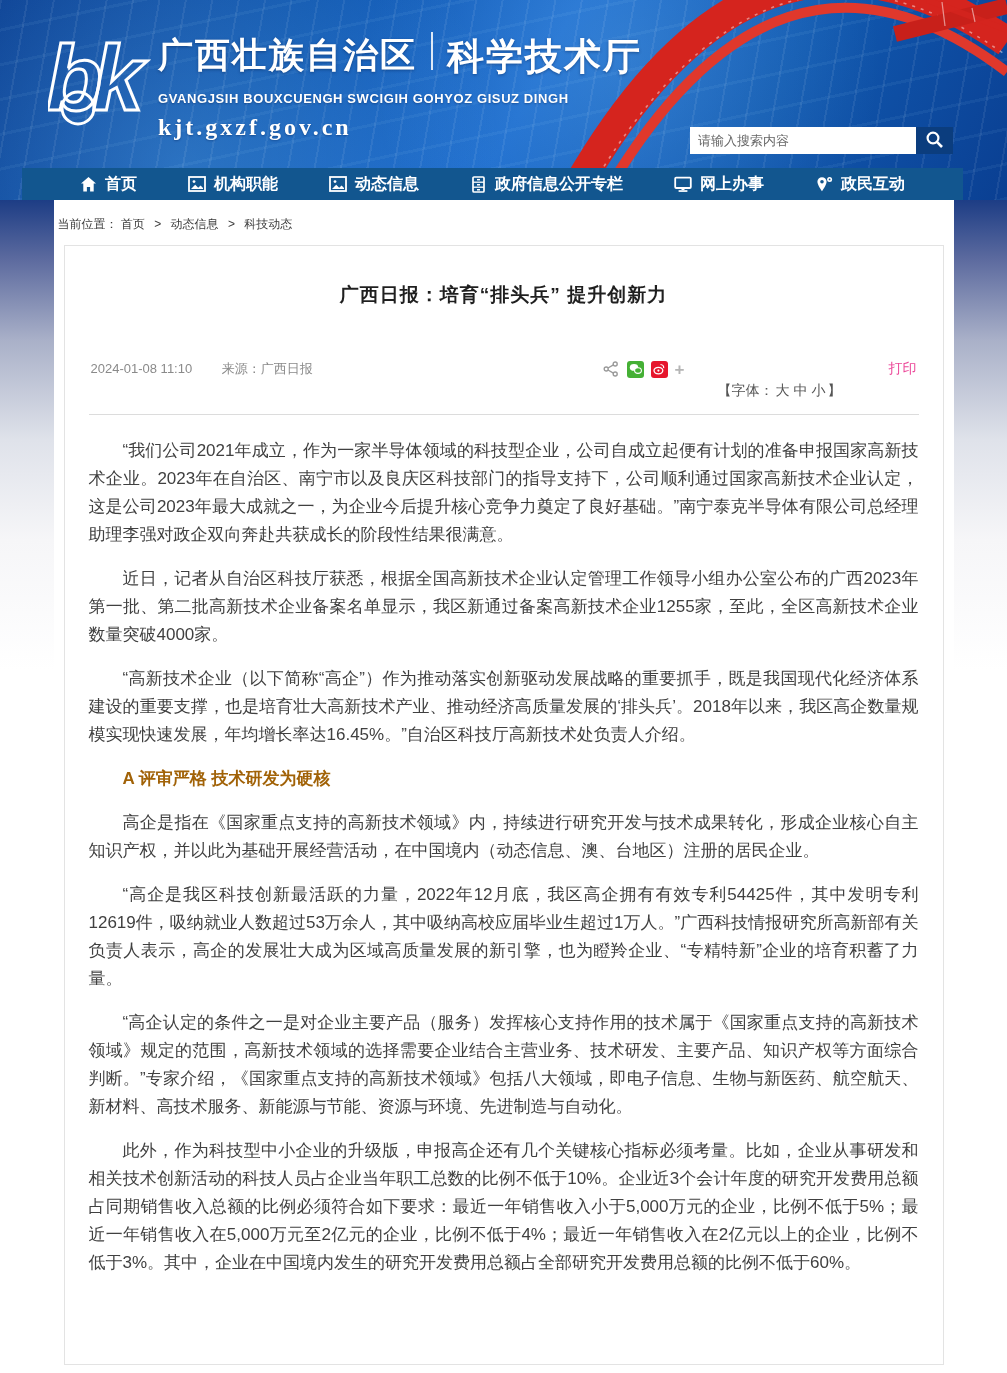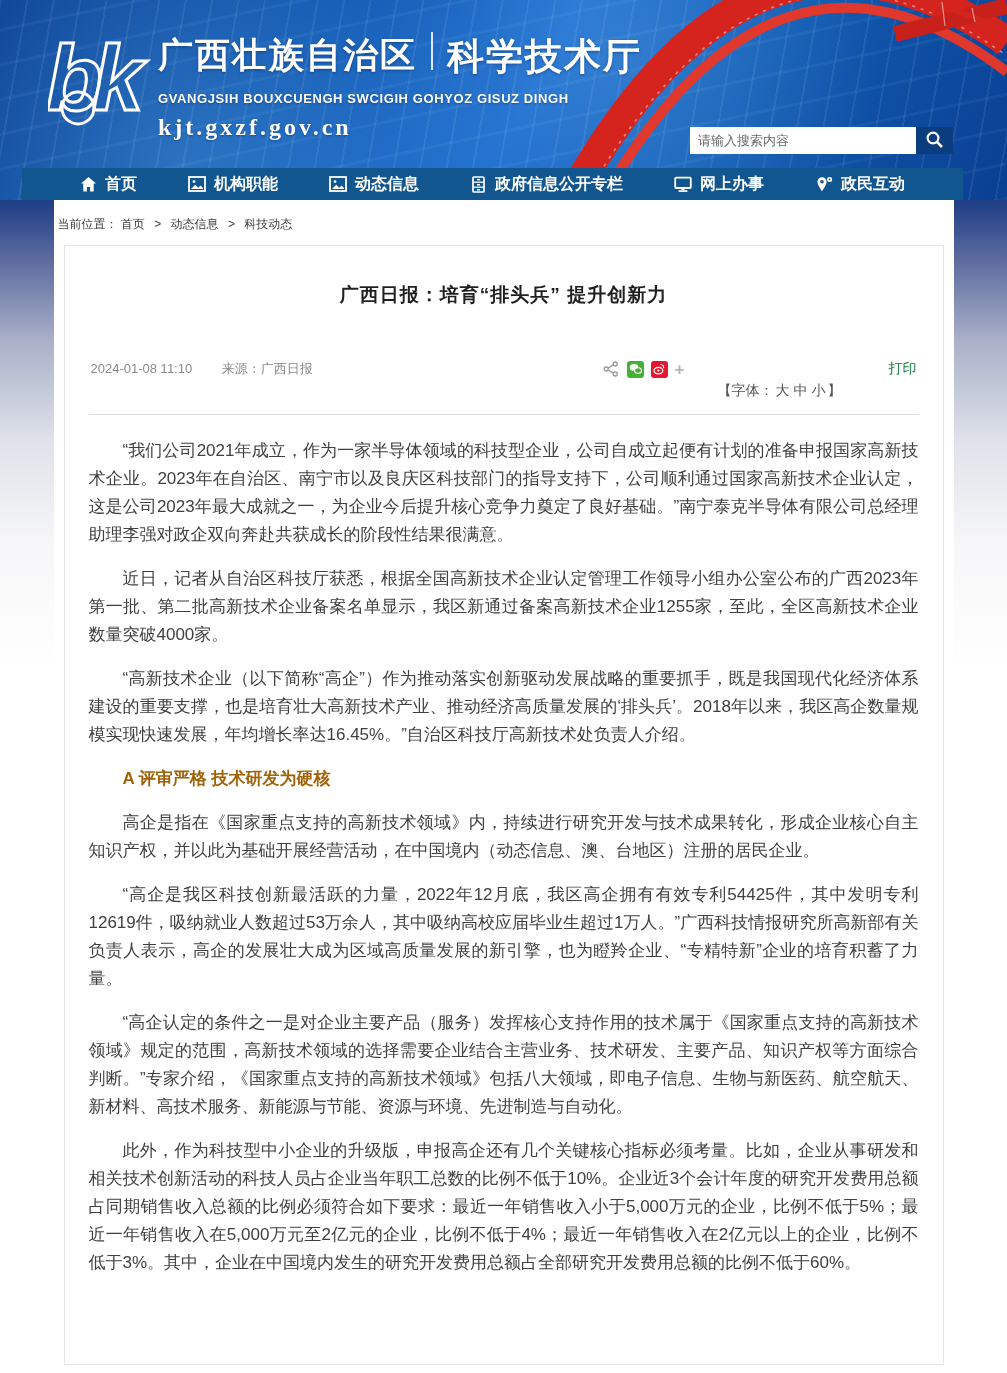--- a/index.html
+++ b/index.html
@@ -76,21 +76,21 @@
     font-size:13px; color:#8a8a8a; padding:0 2px 14px; border-bottom:1px solid #dcdcdc;
   }
   .meta-left span{ margin-right:26px; }
   .meta-right{ display:flex; align-items:center; gap:7px; color:#6b6b6b; }
   .share-ico{ width:17px; height:17px; display:inline-flex; align-items:center; justify-content:center; cursor:pointer; }
   .wechat{ background:#45B035; border-radius:3px; }
   .weibo{ background:#E6162D; border-radius:3px; }
   .plus{ color:#b5b5b5; font-size:17px; font-weight:bold; cursor:pointer; line-height:1; }
   .fontsize-ctl{ margin-left:26px; color:#555; font-size:14px; white-space:nowrap;margin-top:44px; }
   .fontsize-ctl .fs-opt{ cursor:pointer; margin:0 2px; }
-  .print-btn{ margin-left:40px; color:#15803d; font-size:14px; cursor:pointer; white-space:nowrap; }
+  .print-btn{ margin-left:40px; color:#ec4899; font-size:14px; cursor:pointer; white-space:nowrap; }
   .article-content{ padding:6px 0 0; }
   .para{
     font-size:17px; color:#404040; line-height:28px;
     text-indent:2em; text-align:justify; margin-top:16px;
   }
   .para.heading{ font-weight:bold; color:#a16207; }
 </style>
 </head>
 <body>
 

